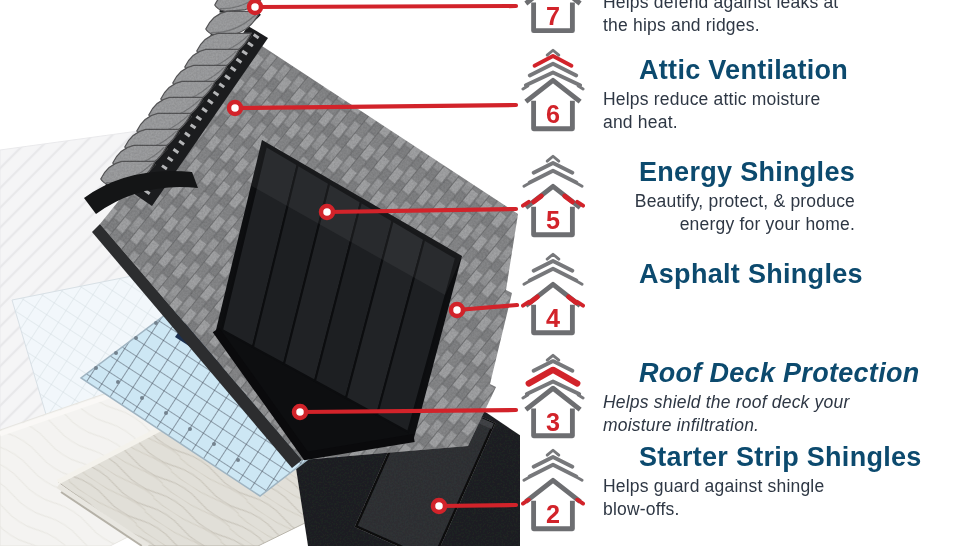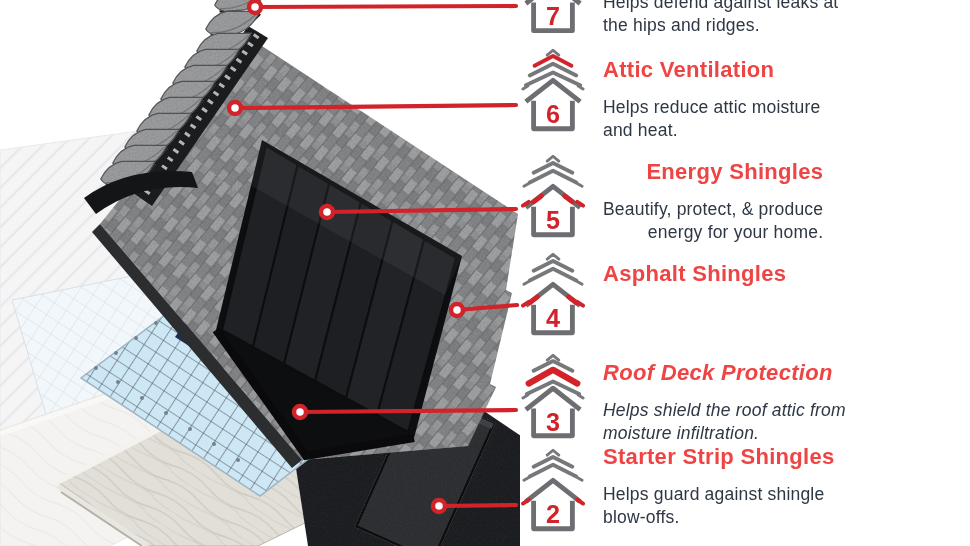--- a/index.html
+++ b/index.html
@@ -1,22 +1,22 @@
 <!DOCTYPE html>
 <html><head>
 <meta charset="utf-8">
 <style>
   html,body{margin:0;padding:0;background:#fff;}
   #stage{position:relative;width:970px;height:546px;background:#ffffff;overflow:hidden;
          font-family:"Liberation Sans",sans-serif;}
   #roof-svg{position:absolute;left:0;top:0;}
   .item-icon{position:absolute;left:521px;width:64px;}
   .item-text{position:absolute;left:603px;}
-  .item-title{font-size:22px;font-weight:700;color:#ef4444;letter-spacing:.3px;line-height:30px;}
-  .item-desc{margin-top:11px;}
+  .item-title{font-size:27px;font-weight:700;color:#0c4a6e;letter-spacing:.3px;line-height:30px;margin-left:36px;}
+  .item-desc{margin-top:3px;}
   .desc-line{font-size:17.5px;line-height:23px;color:#2e3744;letter-spacing:.2px;}
   
   .g5{stroke:#6d6e71;stroke-width:5;fill:none;stroke-linejoin:round;}
   .g4{stroke:#77787b;stroke-width:4;fill:none;stroke-linejoin:round;stroke-linecap:round;}
   .g3{stroke:#77787b;stroke-width:3;fill:none;stroke-linejoin:round;stroke-linecap:round;}
   .r4{stroke:#d2232a;stroke-width:4;fill:none;stroke-linejoin:round;stroke-linecap:round;}
   .r5{stroke:#d2232a;stroke-width:5;fill:none;stroke-linejoin:round;stroke-linecap:round;}
   .r6{stroke:#d2232a;stroke-width:6.5;fill:none;stroke-linejoin:round;stroke-linecap:round;}
   .icnum{font-family:"Liberation Sans",sans-serif;font-size:26px;font-weight:700;fill:#d2232a;text-anchor:middle;}
 </style>
@@ -265,21 +265,21 @@
       <path class="r6" d="M8,31 L33,17 L58,31"></path>
       <path class="g4" d="M6,42 L33,29 L60,42"></path>
       <path class="g3" d="M2,46 L7,43 M59,43 L64,46"></path>
       <path class="g5" d="M5,58 L33,36 L61,58"></path>
       <path class="g5" d="M13,57 L13,85 L53,85 L53,57"></path>
       <text class="icnum" x="33" y="80">3</text>
     </svg>
     <div class="item-text" style="top:358px;font-style:italic;">
       <div class="item-title">Roof Deck Protection</div>
       <div class="item-desc">
-        <div class="desc-line">Helps shield the roof attic from</div>
+        <div class="desc-line">Helps shield the roof deck your</div>
         <div class="desc-line">moisture infiltration.</div>
       </div>
     </div>
 
     <svg class="item-icon" style="top:446px;" width="64" height="88" viewBox="0 0 66 88">
       <path class="g3" d="M27,8 L33,3 L39,8"></path>
       <path class="g4" d="M13,20 L33,10 L53,20"></path>
       <path class="g4" d="M9,30 L33,18 L57,30"></path>
       <path class="g3" d="M3,34 L8,31 M58,31 L63,34"></path>
       <path class="g5" d="M5,56 L33,34 L61,56"></path>

